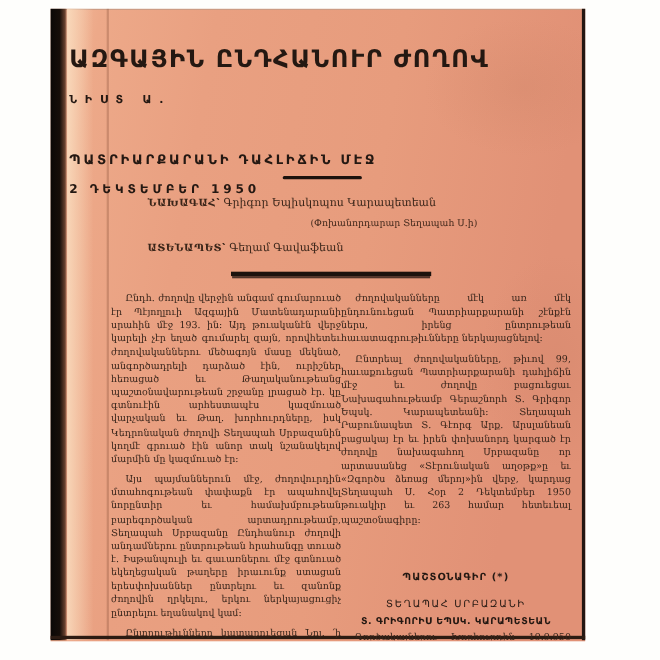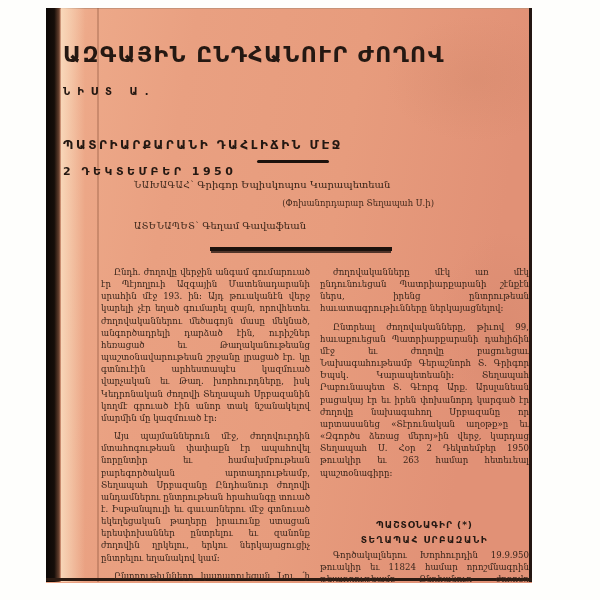--- a/index.html
+++ b/index.html
@@ -45,33 +45,33 @@
   .date-line{top:117px;font-family:"DejaVu Sans",sans-serif;font-weight:bold;
     font-size:11px;letter-spacing:3.5px;margin-top:48px;}
   .location-line{top:138px;font-family:"DejaVu Sans",sans-serif;font-weight:bold;
     font-size:12px;letter-spacing:2.5px;}
   .rule-short{position:absolute;left:257px;top:160px;width:72px;height:3px;
     background:#1c120d;border-radius:2px;}
   .officials{position:absolute;color:#3a2519;font-size:10px;}
   .chair{left:134px;top:179px;}
   .chair-note{left:278px;top:198px;width:156px;text-align:right;font-size:8.5px;color:#43291c;}
   .secretary{left:134px;top:220px;}
-  .off-label{font-weight:normal;font-size:9px;letter-spacing:.5px;}
+  .off-label{font-weight:bold;font-size:9px;letter-spacing:.5px;}
   .rule-double{position:absolute;left:210px;top:247px;width:182px;height:4px;
     background:#1c120d;box-shadow:0 3px 0 -1px rgba(28,18,13,.75);}
   .columns{
     position:absolute;left:101px;top:266px;width:428px;height:316px;
-    display:flex;gap:10px;overflow:hidden;
+    display:flex;overflow:hidden;
   }
   .col{width:209px;font-size:8.6px;line-height:12.15px;text-align:justify;
     color:#38251b;}
   .col p{margin:0 0 6px 0;text-indent:13px;}
   .doc-head{ text-align:center;margin:4px 0 3px 0;color:#241812;}
   .doc-head .dh1{font-family:"DejaVu Sans",sans-serif;font-weight:bold;font-size:9px;letter-spacing:1px;margin-top:40px;}
-  .doc-head .dh2{font-family:"DejaVu Sans",sans-serif;font-weight:bold;font-size:9px;letter-spacing:1.5px;margin-top:3px;}
+  .doc-head .dh2{font-family:"DejaVu Sans",sans-serif;font-weight:normal;font-size:9px;letter-spacing:1.5px;margin-top:13px;}
   .doc-head .dh3{font-size:8px;margin-top:4px;}
   .doc-head .dh4{font-family:"DejaVu Sans",sans-serif;font-weight:bold;font-size:8.5px;letter-spacing:.5px;margin-top:3px;}
   .doc-head .dh5{font-size:7px;margin-top:1px;letter-spacing:1px;}
 </style>
 </head>
 <body>
 
 <div class="page"></div>
 <div class="gutter-shadow"></div>
 <div class="gutter-highlight"></div>
@@ -102,17 +102,18 @@
     <p>Ընդհ. ժողովը վերջին անգամ գումարուած էր Պէյողլուի Ազգային Մատենադարանի սրահին մէջ 193. ին։ Այդ թուականէն վերջ կարելի չէր եղած գումարել զայն, որովհետեւ ժողովականներու մեծագոյն մասը մեկնած, անգործադրելի դարձած էին, ուրիշներ հեռացած եւ Թաղականութեանց պաշտօնավարութեան շրջանը լրացած էր. կը գտնուէին արհեստապէս կազմուած վարչական եւ Թաղ. խորհուրդները, իսկ Կեդրոնական ժողովի Տեղապահ Սրբազանին կողմէ գրուած էին անոր տակ նշանակելով մարմին մը կազմուած էր։</p>
     <p>Այս պայմաններուն մէջ, ժողովուրդին մտահոգութեան փափաքն էր ապահովել նորընտիր եւ համախմբութեան բարեգործական արտադրութեամբ, Տեղապահ Սրբազանը Ընդհանուր ժողովի անդամներու ընտրութեան հրահանգը տուած է. Իսթանպուլի եւ գաւառներու մէջ գտնուած եկեղեցական թաղերը իրաւունք ստացան երեսփոխաններ ընտրելու եւ զանոնք ժողովին ղրկելու, երկու ներկայացուցիչ ընտրելու եղանակով կամ։</p>
     <p>Ընտրութիւնները կատարուեցան Նոյ. ՛ի Շաբաթ օրը եւ Ընդհ. ժողովի անդամները նստան հրաւիրուեցան յաջորդ շաբաթ առաւօտ Դեկտ. 2. ժամը 10ին, Ազգային Պատրիարքարանի շէնքին մէջ։ Նոյն օրը</p>
   </div>
   <div class="col txt">
     <p>ժողովականները մէկ առ մէկ ընդունուեցան Պատրիարքարանի շէնքէն ներս, իրենց ընտրութեան հաւատագրութիւնները ներկայացնելով։</p>
     <p>Ընտրեալ ժողովականները, թիւով 99, հաւաքուեցան Պատրիարքարանի դահլիճին մէջ եւ ժողովը բացուեցաւ Նախագահութեամբ Գերաշնորհ Տ. Գրիգոր Եպսկ. Կարապետեանի։ Տեղապահ Րաբունապետ Տ. Գէորգ Արք. Արսլանեան բացակայ էր եւ իրեն փոխանորդ կարգած էր ժողովը նախագահող Սրբազանը որ արտասանեց «Տէրունական աղօթք»ը եւ «Զգործս ձեռաց մերոյ»ին վերջ, կարդաց Տեղապահ Ս. Հօր 2 Դեկտեմբեր 1950 թուակիր եւ 263 համար հետեւեալ պաշտօնագիրը։</p>
     <div class="doc-head">
       <div class="dh1">ՊԱՇՏՕՆԱԳԻՐ (*)</div>
       <div class="dh2">ՏԵՂԱՊԱՀ ՍՐԲԱԶԱՆԻ</div>
+      <div class="dh4">Տ. ԳՐԻԳՈՐԻՍ ԵՊՍԿ. ԿԱՐԱՊԵՏԵԱՆ</div>
     </div>
     <p>Գործակալներու Խորհուրդին 19.9.950 թուակիր եւ 11824 համար որոշմնագրին թելադրութեամբ Ընդհանուր ժողովը կազմուած եւ նինկն ի վեր, ինչպէս 1927ին եւս կը-</p>
 
   </div>
 </div>
 
 </body></html>

